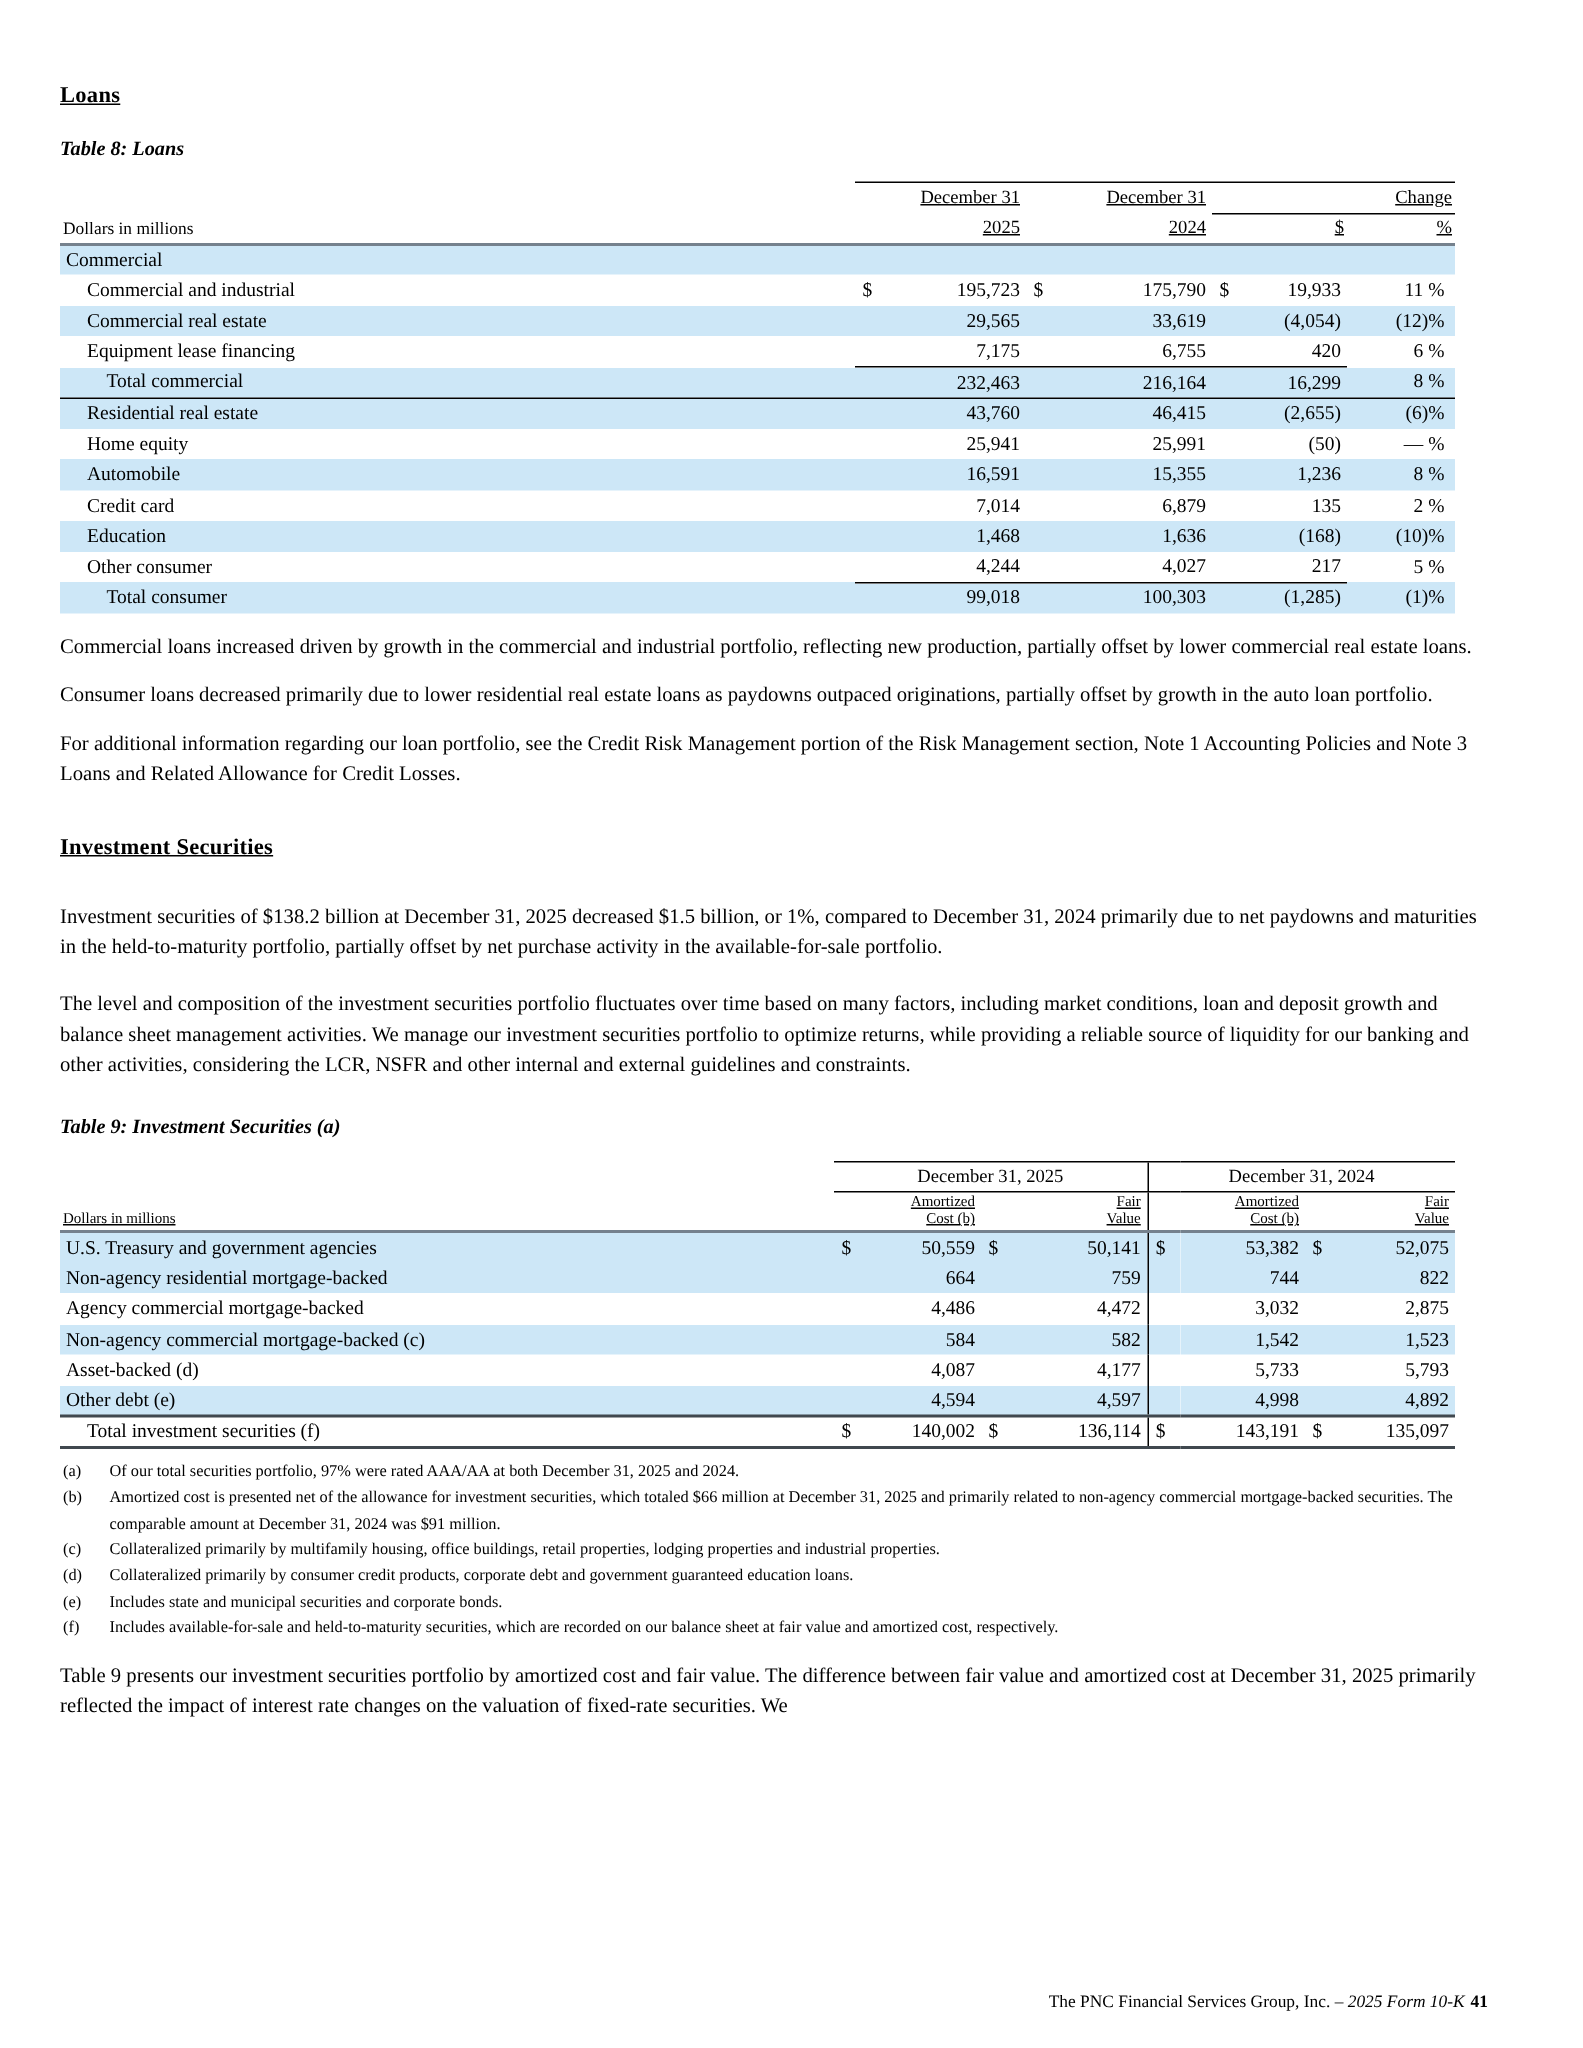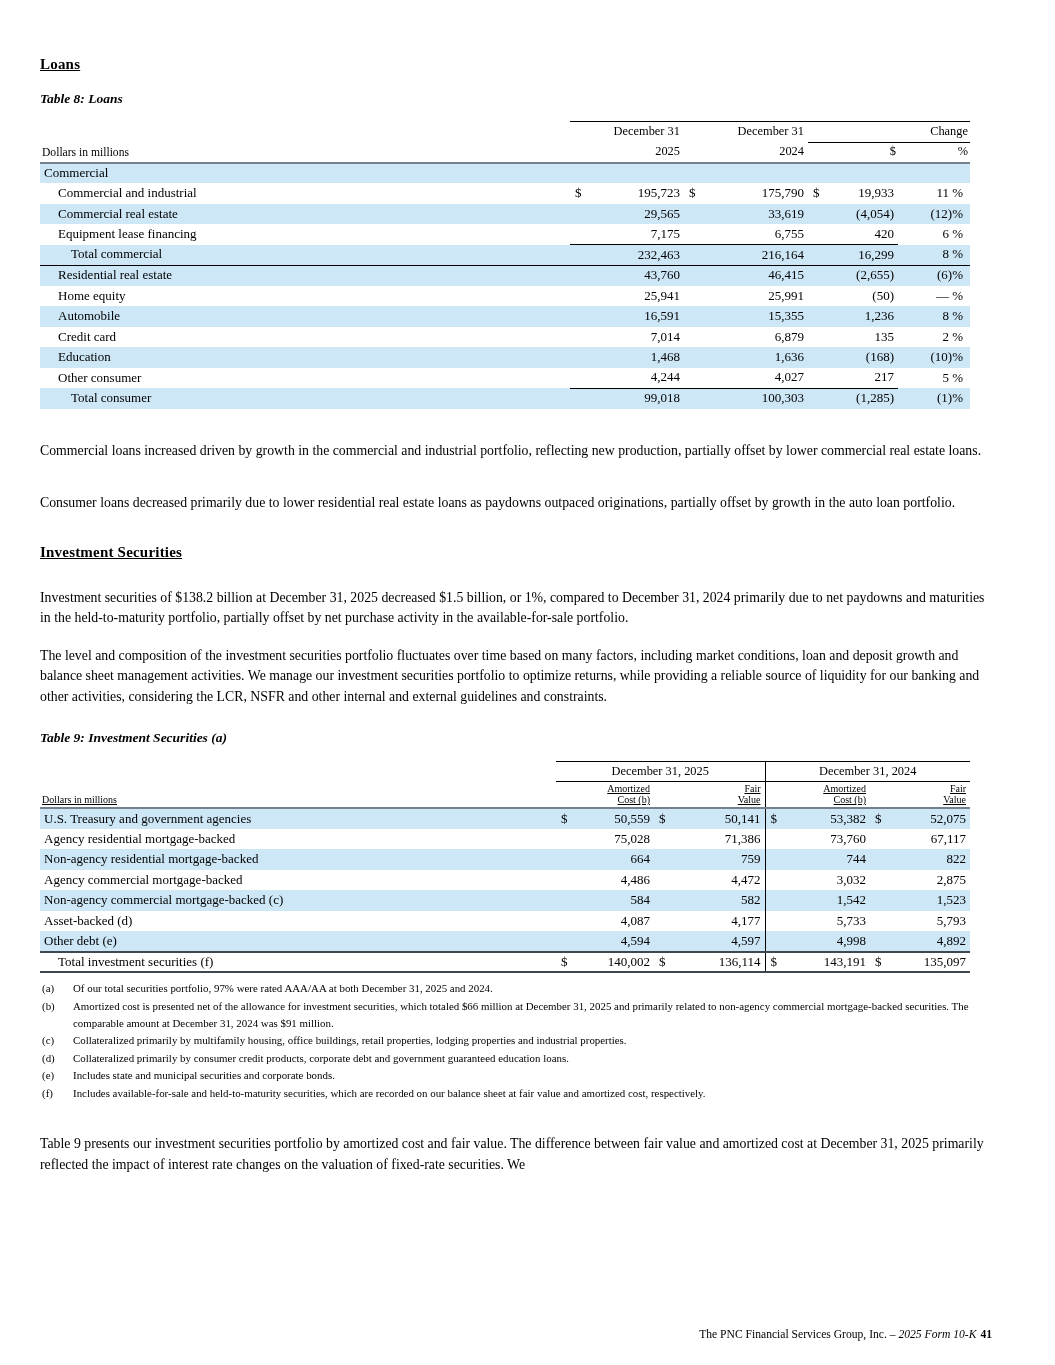--- a/index.html
+++ b/index.html
@@ -8,39 +8,39 @@
     width:1055px; height:1365px; position:relative; overflow:hidden;
     font-family:"Liberation Serif", serif; color:#000;
   }
   .content { padding:56px 62px 0 40px; }
 
   
   .sec-heading { font-size:15px; font-weight:bold; text-decoration:underline; letter-spacing:.2px; }
   .tbl-caption { font-size:13.5px; font-weight:bold; font-style:italic; margin-top:18px; }
 
   
-  .para { font-size:13.8px; line-height:20.6px; margin-top:32px; }
+  .para { font-size:13.8px; line-height:20.6px; margin-top:12px; }
   .para.gap-lg { margin-top:27px; }
   .h2 { margin-top:30px; }
 
   
   table { border-collapse:collapse; table-layout:fixed; width:930px; }
   td { font-size:13px; height:20.5px; line-height:1.1; vertical-align:middle; padding:1px 2px;
        overflow:hidden; white-space:nowrap; }
   tr.shade td { background:var(--shade, #cde7f7); }
   td.lbl { text-align:left; }
   .ind0 { padding-left:4px; } .ind1 { padding-left:18px; }
   .ind2 { padding-left:31px; } .ind3 { padding-left:51px; }
   td.dol { text-align:left; padding-left:5px; }
   td.num, td.pct { text-align:right; padding-right:4px; }
   td.pct { padding-right:7px;margin-top:23px; }
   td.divL { border-left:1px solid #000; }
 
   
-  td.hd { font-size:12.4px; }
+  td.hd { font-size:12.4px;text-decoration:underline; }
   td.r { text-align:right; padding-right:4px; }
   td.ctr { text-align:right; }
   td.units { font-size:11.6px; vertical-align:bottom; padding-bottom:2px; }
   tr.hrow1 td.htop { border-top:1px solid #000; }
   td.chg-h { border-bottom:1px solid #000; }
   tr.hrow2 td { border-bottom:2px solid #75818d; }
   tr.grow td.grp { border-top:1px solid #000; border-bottom:1px solid #000; text-align:center; font-size:12.4px; }
   tr.shrow td { border-bottom:2px solid #75818d; vertical-align:bottom; font-size:10px; padding-bottom:2px;text-decoration:underline; }
   tr.shrow td.r2 { text-align:right; padding-right:4px; }
 
@@ -220,20 +220,21 @@
           <td class="num">100,303</td>
           <td class="dol"></td>
           <td class="num">(1,285)</td>
           <td class="pct">(1)%</td>
         </tr>
       </tbody>
   </table>
 
   <p class="para">Commercial loans increased driven by growth in the commercial and industrial portfolio, reflecting new production, partially offset by lower commercial real estate loans.</p>
   <p class="para">Consumer loans decreased primarily due to lower residential real estate loans as paydowns outpaced originations, partially offset by growth in the auto loan portfolio.</p>
+  <p class="para">For additional information regarding our loan portfolio, see the Credit Risk Management portion of the Risk Management section, Note 1 Accounting Policies and Note 3 Loans and Related Allowance for Credit Losses.</p>
 
   <div class="sec-heading h2">Investment Securities</div>
 
   <p class="para gap-lg">Investment securities of $138.2 billion at December 31, 2025 decreased $1.5 billion, or 1%, compared to December 31, 2024 primarily due to net paydowns and maturities in the held-to-maturity portfolio, partially offset by net purchase activity in the available-for-sale portfolio.</p>
   <p class="para" style="margin-top:17px">The level and composition of the investment securities portfolio fluctuates over time based on many factors, including market conditions, loan and deposit growth and balance sheet management activities. We manage our investment securities portfolio to optimize returns, while providing a reliable source of liquidity for our banking and other activities, considering the LCR, NSFR and other internal and external guidelines and constraints.</p>
 
   <div class="tbl-caption" style="margin-top:22px">Table 9: Investment Securities (a)</div>
 
   <table class="tbl9">
     <colgroup>
@@ -278,31 +279,20 @@
           <td class="lbl ind0">U.S. Treasury and government agencies</td>
           <td class="dol">$</td>
           <td class="num">50,559</td>
           <td class="dol">$</td>
           <td class="num">50,141</td>
           <td class="dol divL">$</td>
           <td class="num">53,382</td>
           <td class="dol">$</td>
           <td class="num">52,075</td>
         </tr>
-        <tr>
-          <td class="lbl ind0">Agency residential mortgage-backed</td>
-          <td class="dol"></td>
-          <td class="num">75,028</td>
-          <td class="dol"></td>
-          <td class="num">71,386</td>
-          <td class="dol divL"></td>
-          <td class="num">73,760</td>
-          <td class="dol"></td>
-          <td class="num">67,117</td>
-        </tr>
         <tr class="shade">
           <td class="lbl ind0">Non-agency residential mortgage-backed</td>
           <td class="dol"></td>
           <td class="num">664</td>
           <td class="dol"></td>
           <td class="num">759</td>
           <td class="dol divL"></td>
           <td class="num">744</td>
           <td class="dol"></td>
           <td class="num">822</td>

